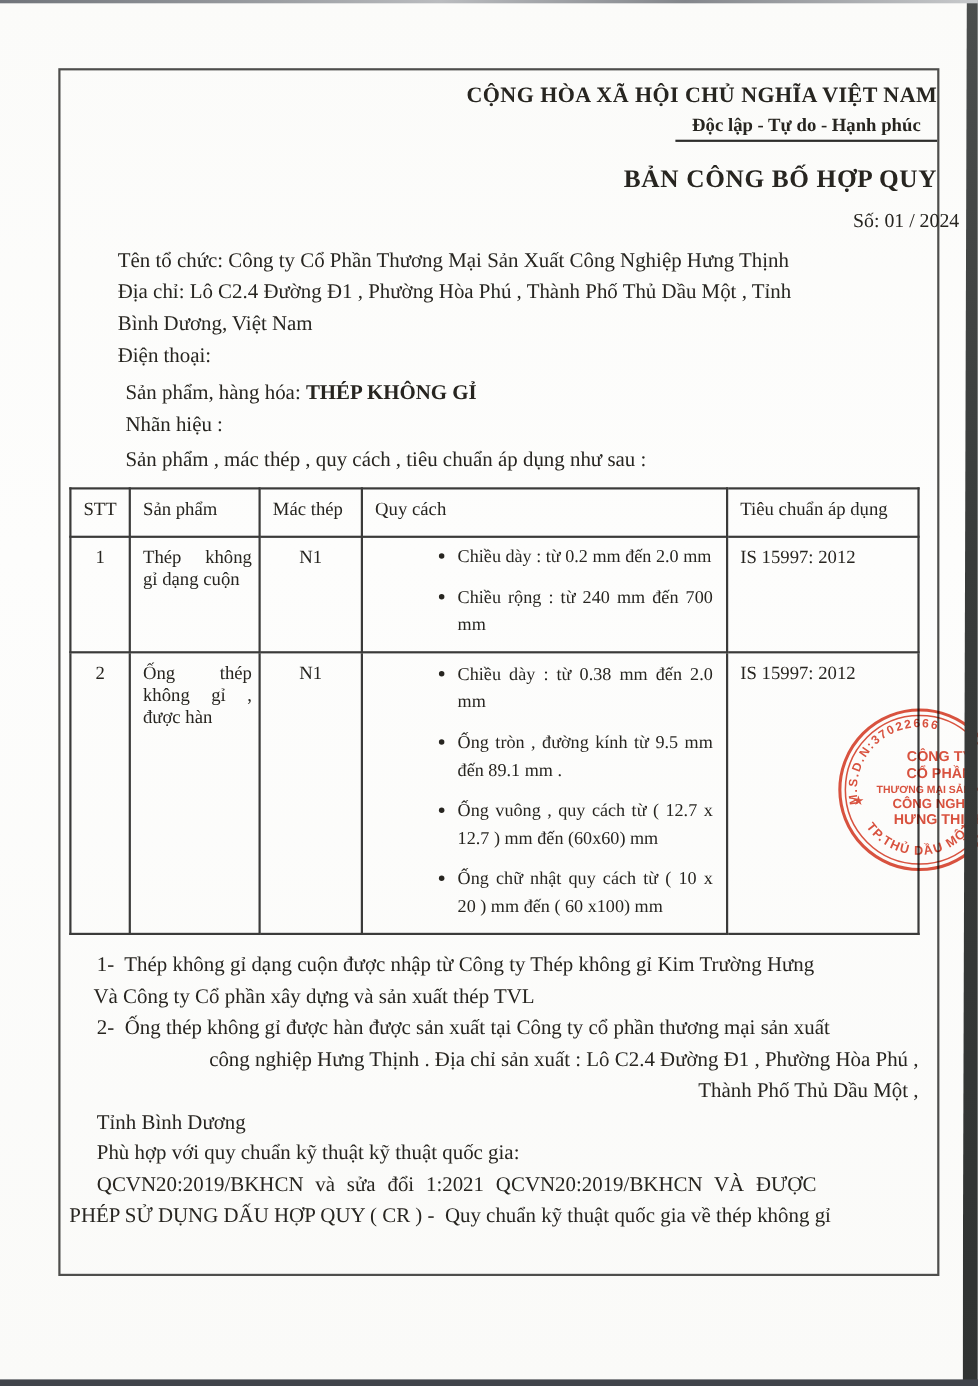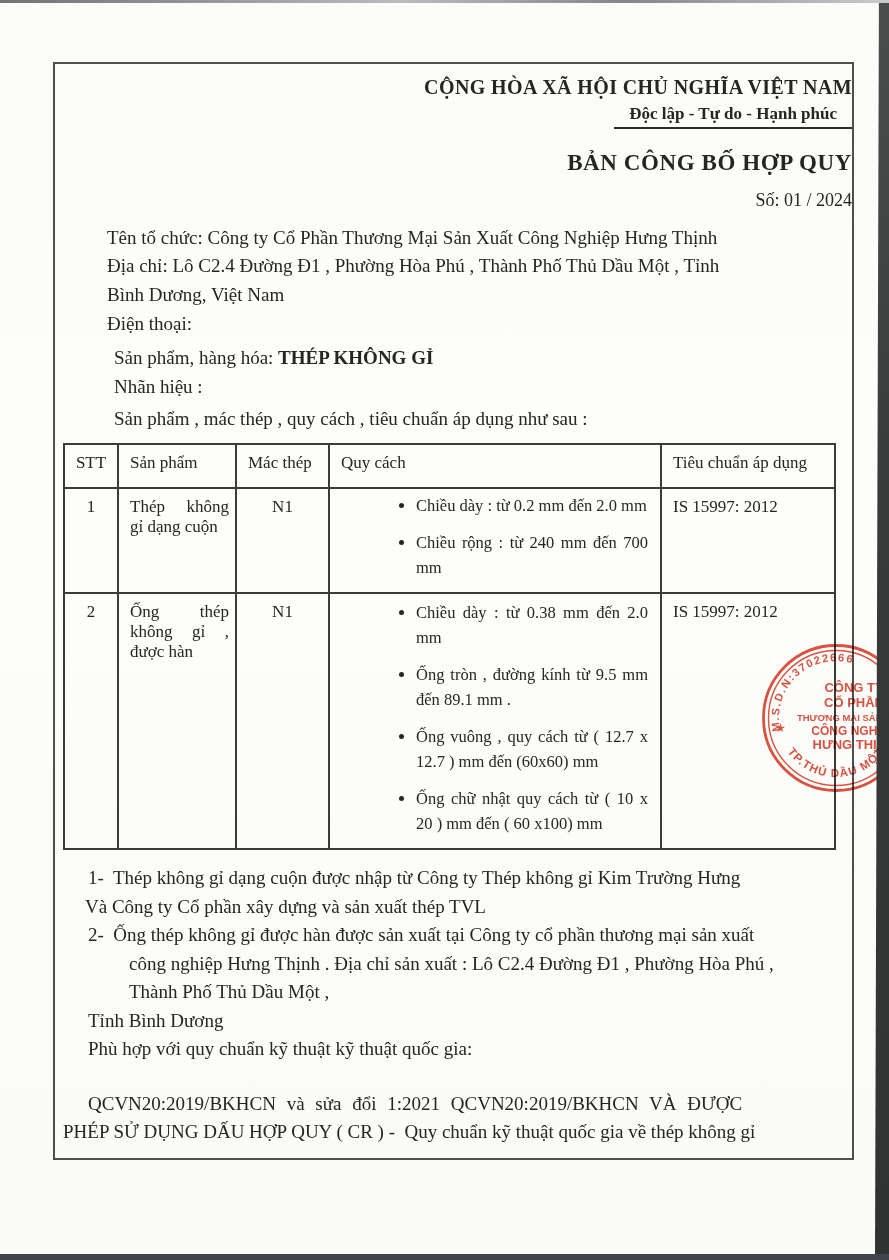--- a/index.html
+++ b/index.html
@@ -19,37 +19,37 @@
   
   .frame{position:absolute;left:53px;top:62px;width:797px;height:1094px;
     border:2px solid #4e4e4c;}
   
   .tl{position:absolute;white-space:pre;font-size:19px;line-height:28.5px;margin-left:32px;}
   .center-band{position:absolute;left:53px;width:799px;text-align:right;}
   .nat-title{top:76px;font-size:20px;font-weight:bold;letter-spacing:.4px;}
   .motto-band{top:104px;font-size:17px;font-weight:bold;}
   .motto-inner{display:inline-block;border-bottom:2.5px solid #2d2d2b;padding:0 15px 3px;}
   .doc-title{top:150px;font-size:23px;font-weight:bold;letter-spacing:.6px;}
-  .doc-number{top:190px;font-size:18px;}
+  .doc-number{top:190px;font-size:18px;padding-left:20px;}
   
   table.spec{position:absolute;left:63px;top:443px;width:771px;
     border-collapse:collapse;table-layout:fixed;font-size:17px;}
   table.spec td{border:2px solid #3b3b3a;vertical-align:top;background:transparent;}
   td.c-stt{text-align:center;padding-top:8px;}
   td.c-sp{padding:8px 6px 0 11px;text-align:justify;}
   td.c-mt{text-align:center;padding-top:8px;}
   td.c-qc{padding:0;}
   td.c-tc{padding:8px 4px 0 11px;}
   .qc-list{margin:4px 0 0 0;padding:0 12px 0 86px;list-style:disc outside;}
   .qc-list li{margin:0 0 12px 0;text-align:justify;line-height:25px;font-size:16.5px;}
   
   .notes{position:absolute;left:63px;top:864px;width:772px;font-size:19px;}
   .note-line{white-space:pre;line-height:28.5px;}
-  .ml25{margin-left:25px;} .ml22{margin-left:22px;} .ml42{margin-left:66px;} .ml0{margin-left:0;}
-  .wsp{word-spacing:6px;margin-top:26px;}
+  .ml25{margin-left:25px;} .ml22{margin-left:22px;} .ml42{margin-left:66px;text-align:right;} .ml0{margin-left:0;}
+  .wsp{word-spacing:6px;}
   
   .stamp{position:absolute;left:751px;top:633px;width:170px;height:170px;
     z-index:40;mix-blend-mode:multiply;opacity:.92;}
   .stamp text{fill:#d8442f;font-family:"Liberation Sans","DejaVu Sans",sans-serif;}
 </style>
 </head>
 <body>
 
 <div class="page">
 

